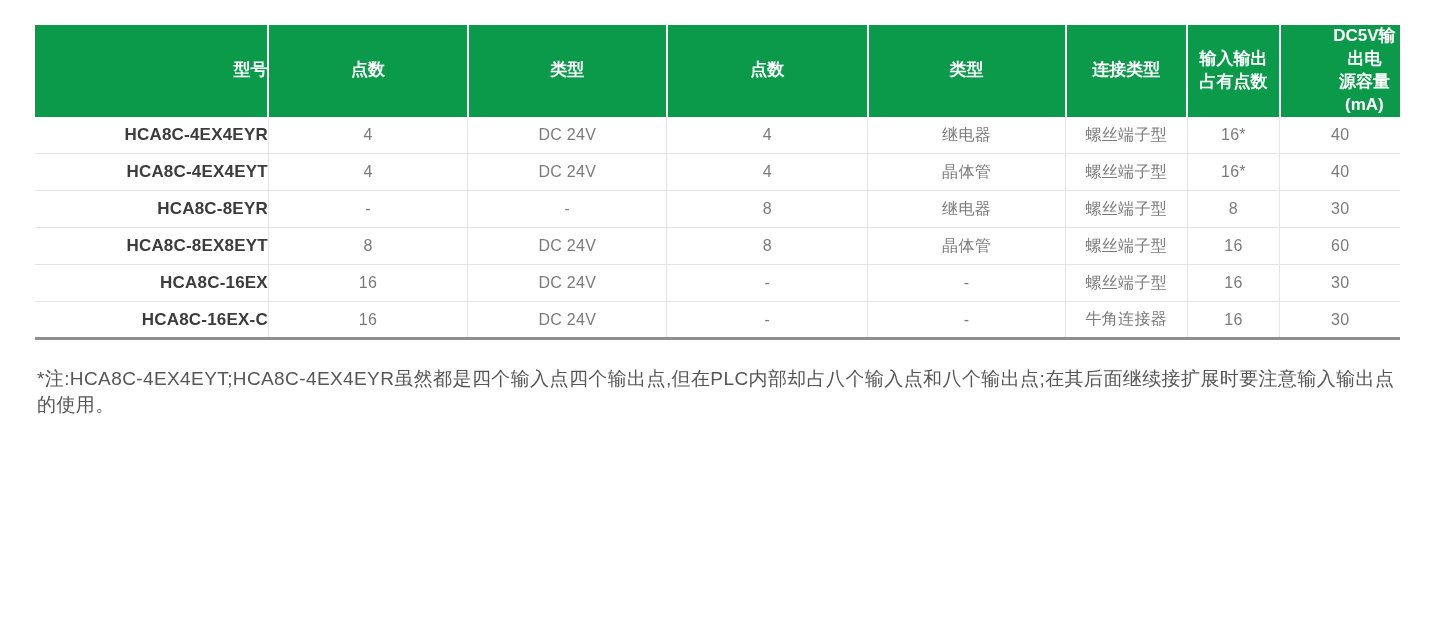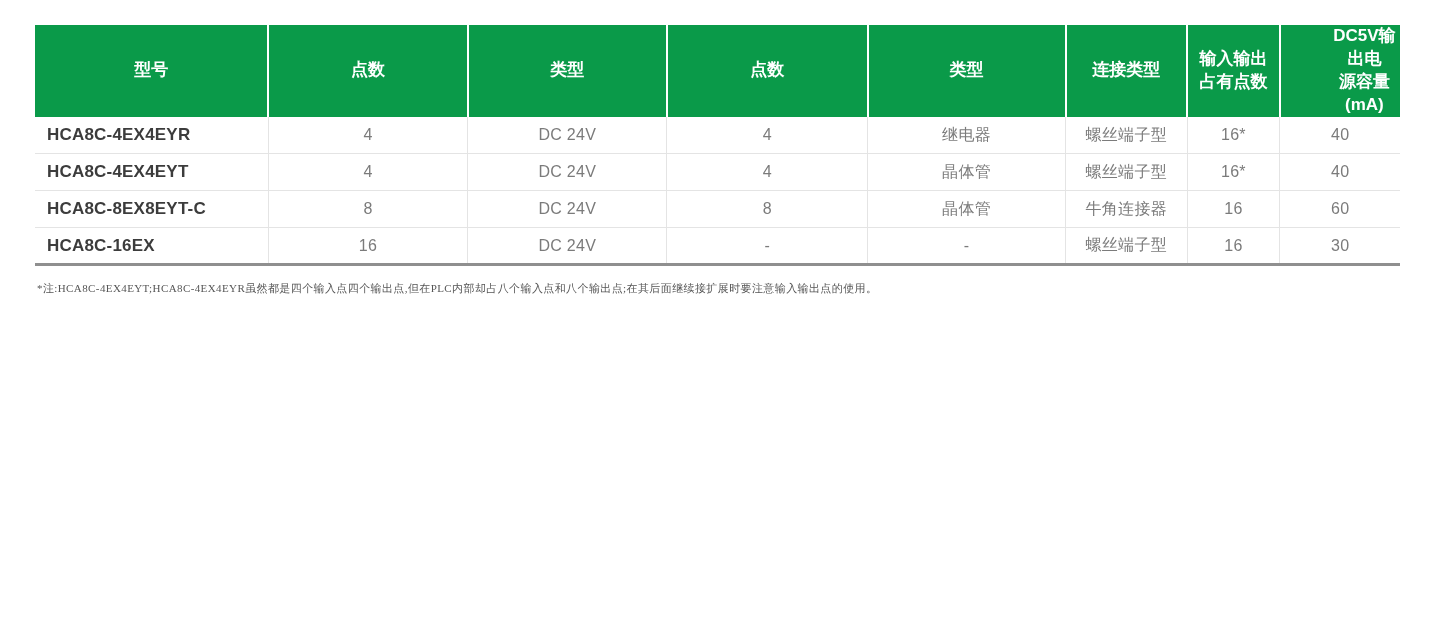--- a/index.html
+++ b/index.html
@@ -21,21 +21,21 @@
   }
   .page{
     padding:25px 35px 0 35px;
   }
   table.spec-table{
     width:1365px;
     table-layout:fixed;
     border-collapse:collapse;
   }
   
-  th:nth-child(1),td:nth-child(1){width:17.1%;}
+  th:nth-child(1),td:nth-child(1){width:17.1%;text-align:right;}
   th:nth-child(2),td:nth-child(2){width:14.6%;}
   th:nth-child(3),td:nth-child(3){width:14.6%;}
   th:nth-child(4),td:nth-child(4){width:14.7%;}
   th:nth-child(5),td:nth-child(5){width:14.5%;}
   th:nth-child(6),td:nth-child(6){width:8.9%;margin-left:33px;}
   th:nth-child(7),td:nth-child(7){width:6.8%;}
   th:nth-child(8),td:nth-child(8){width:8.8%;}
 
   thead th{
     background:var(--header-bg);
@@ -56,37 +56,36 @@
     text-align:center;
     vertical-align:middle;
     color:var(--value-text);
     font-size:16px;
     border-bottom:1px solid var(--grid);
     border-right:1px solid var(--grid);
     letter-spacing:0.3px;
   }
   tbody td:last-child{border-right:none;}
   tbody td.model-cell{
-    text-align:left;
+    text-align:right;
     padding-left:12px;
     font-weight:bold;
     color:var(--model-text);
     font-size:17px;
     letter-spacing:0.2px;
   }
   tbody tr:last-child td{
     border-bottom:3px solid var(--bottom-border);
   }
   .footnote{
-    margin-top:15px;
+    margin-top:26px;
     padding-left:2px;
     color:var(--footnote-text);
-    font-size:11px;
+    font-size:19px;
     letter-spacing:0.4px;
-    font-family:Liberation Serif, serif;
   }
 </style>
 </head>
 <body>
 
 <div class="page">
   <table class="spec-table">
     <thead>
       <tr id="header-row">
           <th>型号</th>
@@ -116,35 +115,55 @@
           <td class="model-cell">HCA8C-4EX4EYT</td>
           <td>4</td>
           <td>DC 24V</td>
           <td>4</td>
           <td>晶体管</td>
           <td>螺丝端子型</td>
           <td>16*</td>
           <td>40</td>
         </tr>
         <tr>
-          <td class="model-cell">HCA8C-8EX8EYT-C</td>
+          <td class="model-cell">HCA8C-8EYR</td>
+          <td>-</td>
+          <td>-</td>
+          <td>8</td>
+          <td>继电器</td>
+          <td>螺丝端子型</td>
+          <td>8</td>
+          <td>30</td>
+        </tr>
+        <tr>
+          <td class="model-cell">HCA8C-8EX8EYT</td>
           <td>8</td>
           <td>DC 24V</td>
           <td>8</td>
           <td>晶体管</td>
-          <td>牛角连接器</td>
+          <td>螺丝端子型</td>
           <td>16</td>
           <td>60</td>
         </tr>
         <tr>
           <td class="model-cell">HCA8C-16EX</td>
           <td>16</td>
           <td>DC 24V</td>
           <td>-</td>
           <td>-</td>
           <td>螺丝端子型</td>
           <td>16</td>
           <td>30</td>
         </tr>
+        <tr>
+          <td class="model-cell">HCA8C-16EX-C</td>
+          <td>16</td>
+          <td>DC 24V</td>
+          <td>-</td>
+          <td>-</td>
+          <td>牛角连接器</td>
+          <td>16</td>
+          <td>30</td>
+        </tr>
       </tbody>
   </table>
   <div class="footnote">*注:HCA8C-4EX4EYT;HCA8C-4EX4EYR虽然都是四个输入点四个输出点,但在PLC内部却占八个输入点和八个输出点;在其后面继续接扩展时要注意输入输出点的使用。</div>
 </div>
 
 </body></html>

